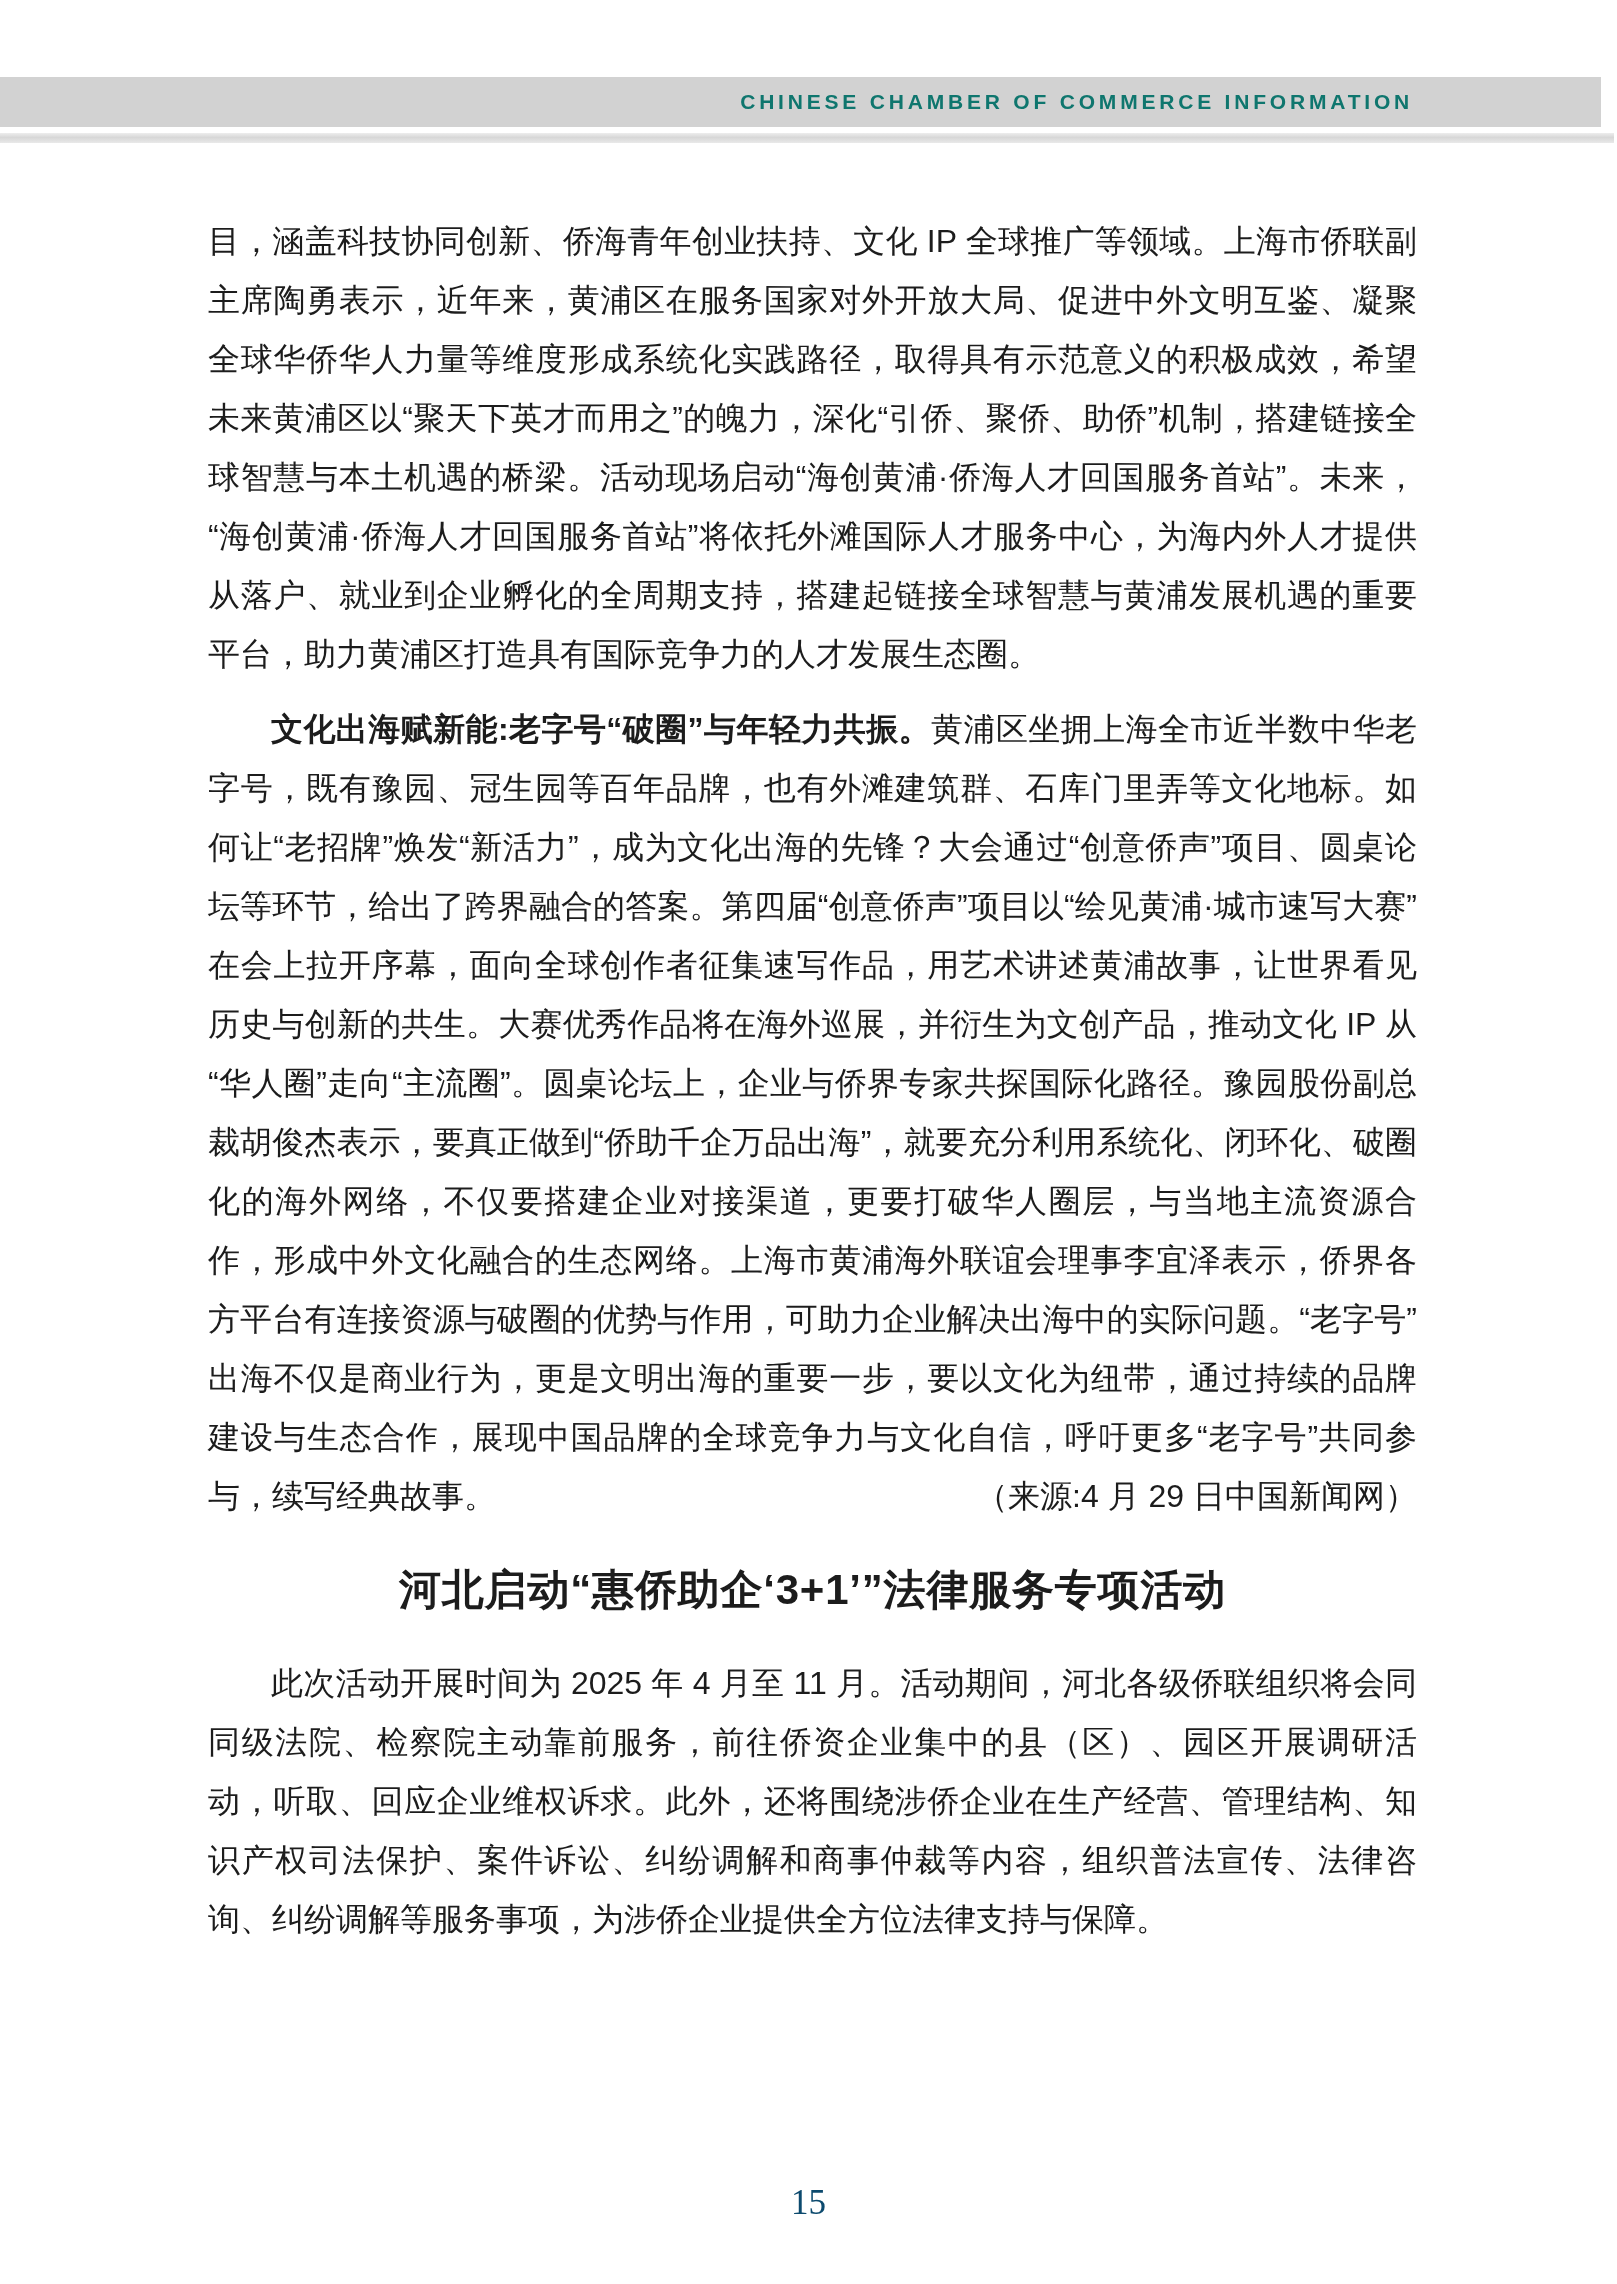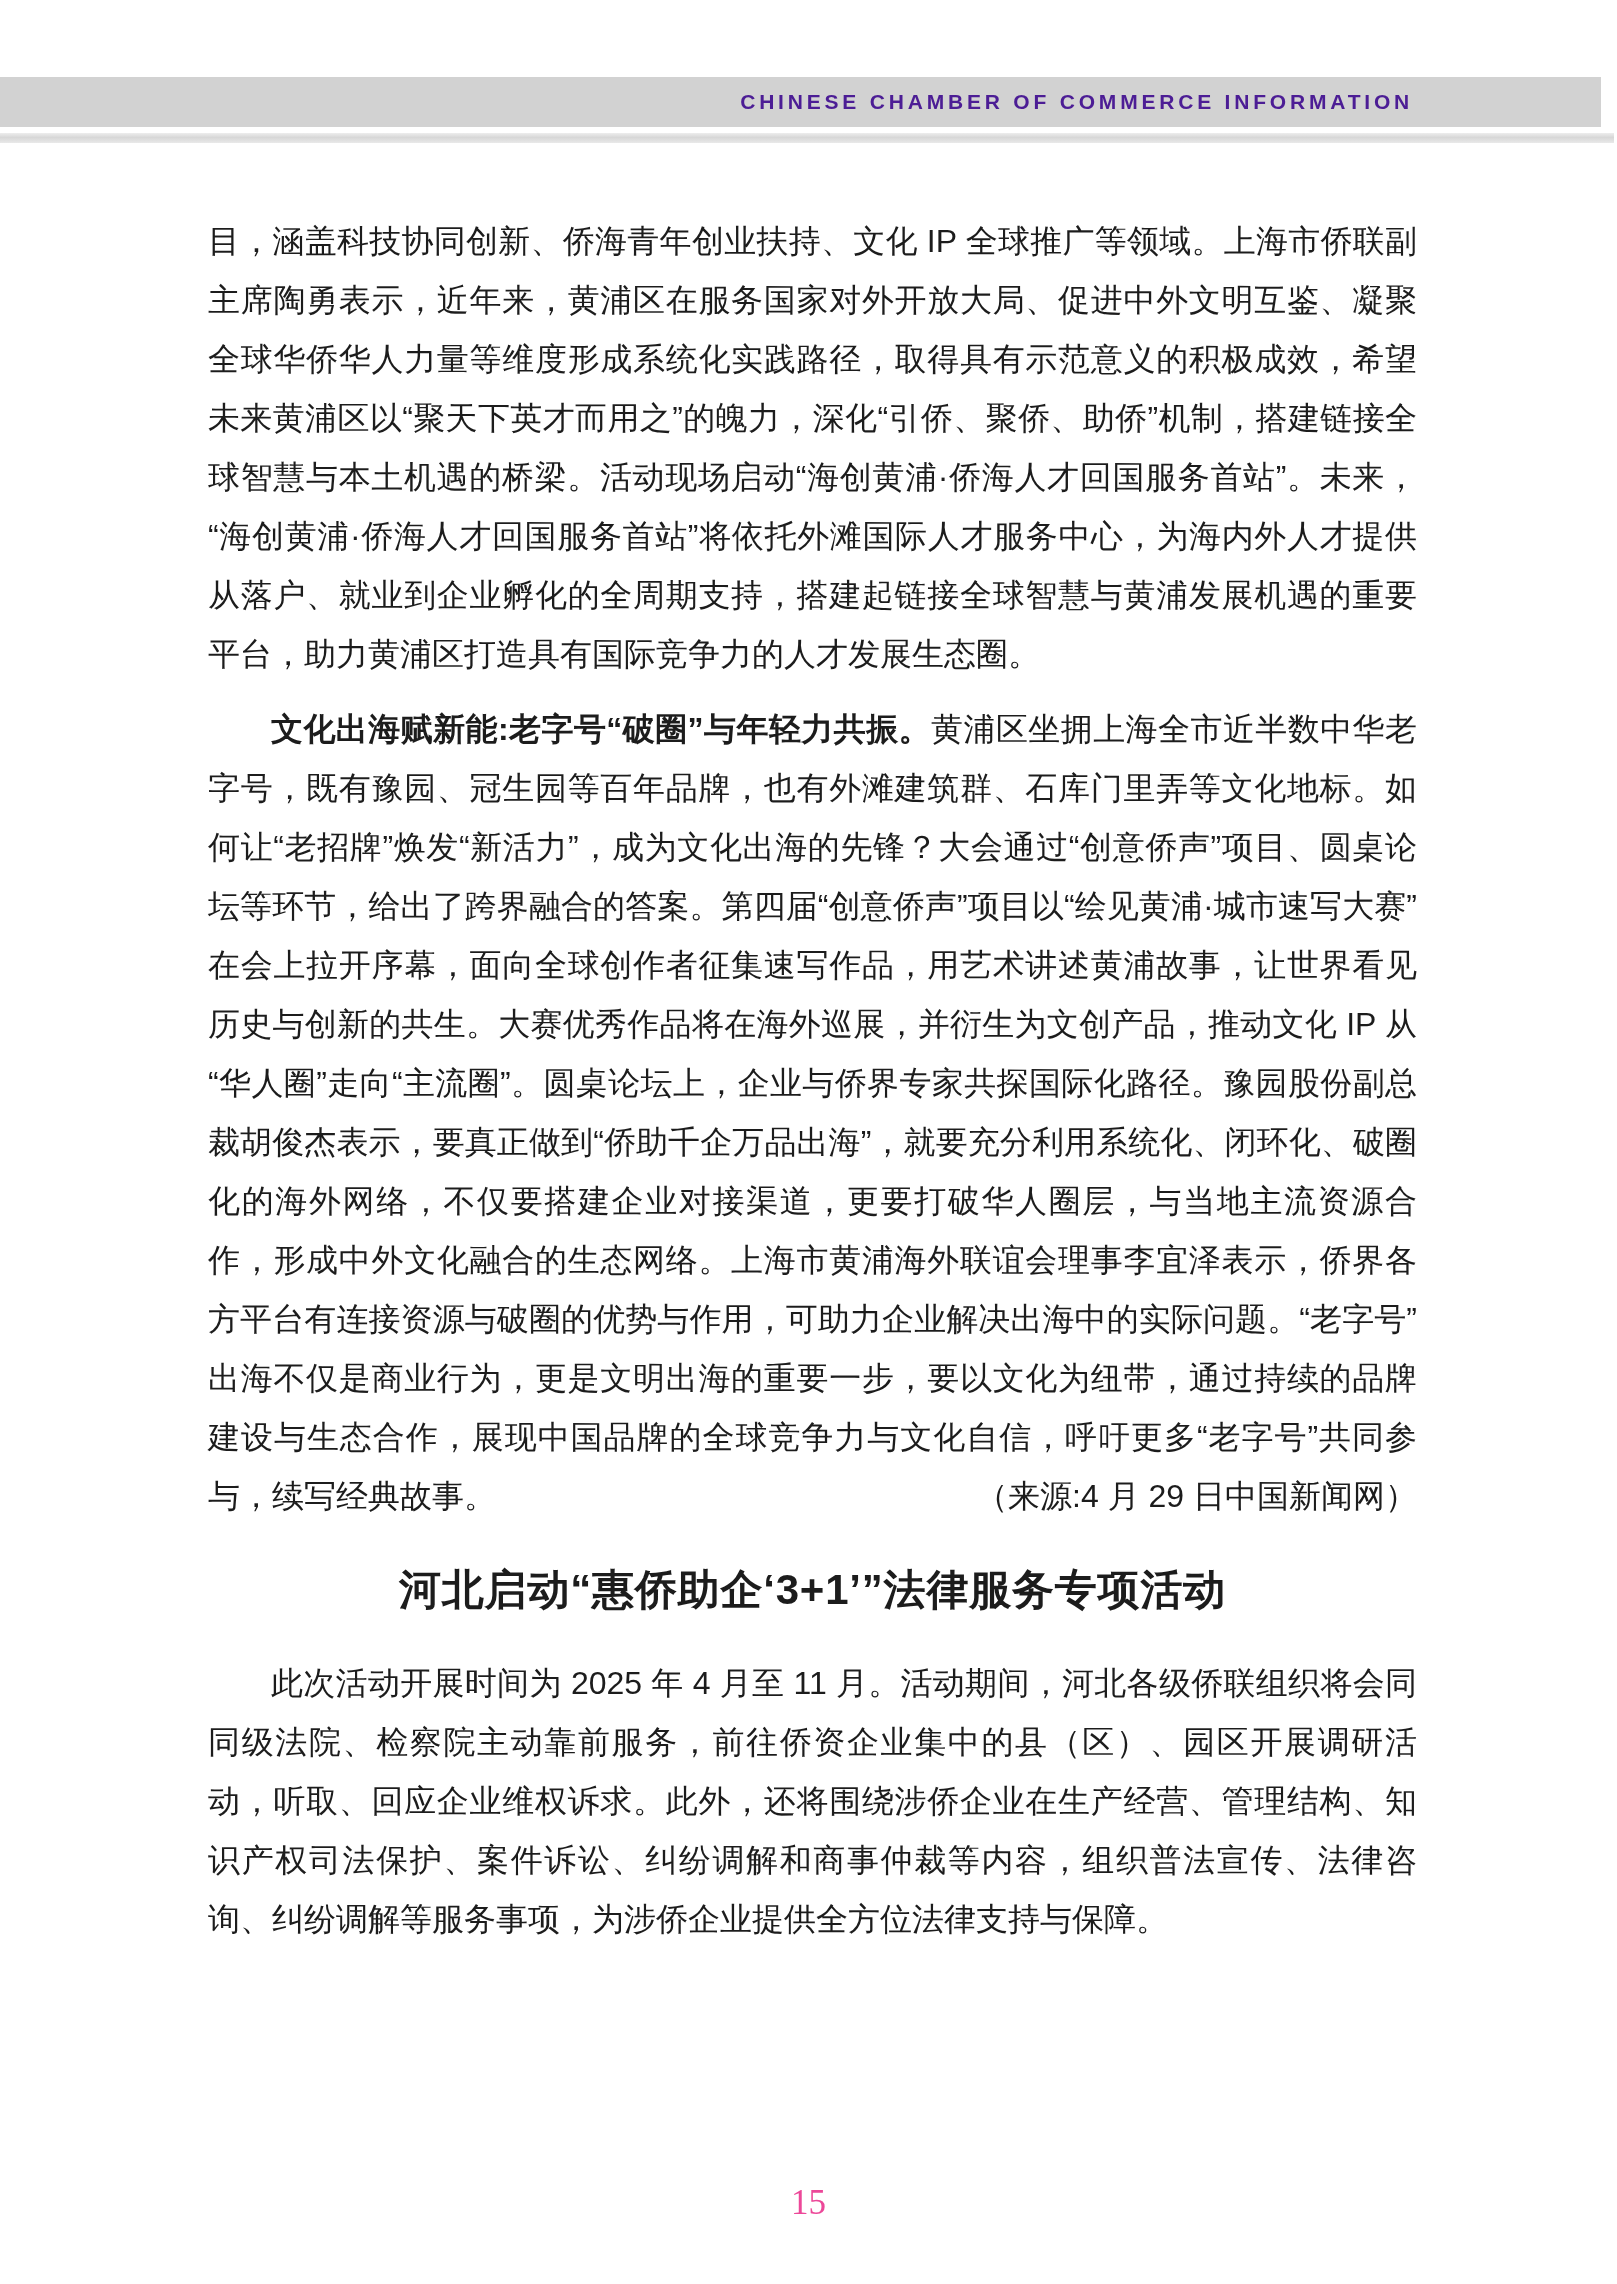--- a/index.html
+++ b/index.html
@@ -19,21 +19,21 @@
     width:1601px;height:50px;
     background:#d2d2d2;
     display:flex;align-items:center;justify-content:flex-end;
     padding-right:188px;
     box-sizing:border-box;
   }
   .banner-text{
     font-size:21px;
     font-weight:bold;
     letter-spacing:3.8px;
-    color:#4c1d95;
+    color:#0f766e;
     white-space:nowrap;
   }
   .banner-thin{
     position:absolute;
     top:133px;left:0;
     width:1614px;height:9.8px;
     background:linear-gradient(#ededed,#d7d7d7 45%,#e9e9e9);
   }
   
   .content{
@@ -60,21 +60,21 @@
     margin:34px 0 35px 0;
   }
   
   .page-number{
     position:absolute;
     top:2183px;left:0;
     width:1617px;
     text-align:center;
     font-family:"Liberation Serif","DejaVu Serif",serif;
     font-size:35px;
-    color:#ec4899;
+    color:#0c4a6e;
   }
 </style>
 </head>
 <body>
 
 <div class="page">
 
   <div class="banner-main">
     <span class="banner-text">CHINESE CHAMBER OF COMMERCE INFORMATION</span>
   </div>

